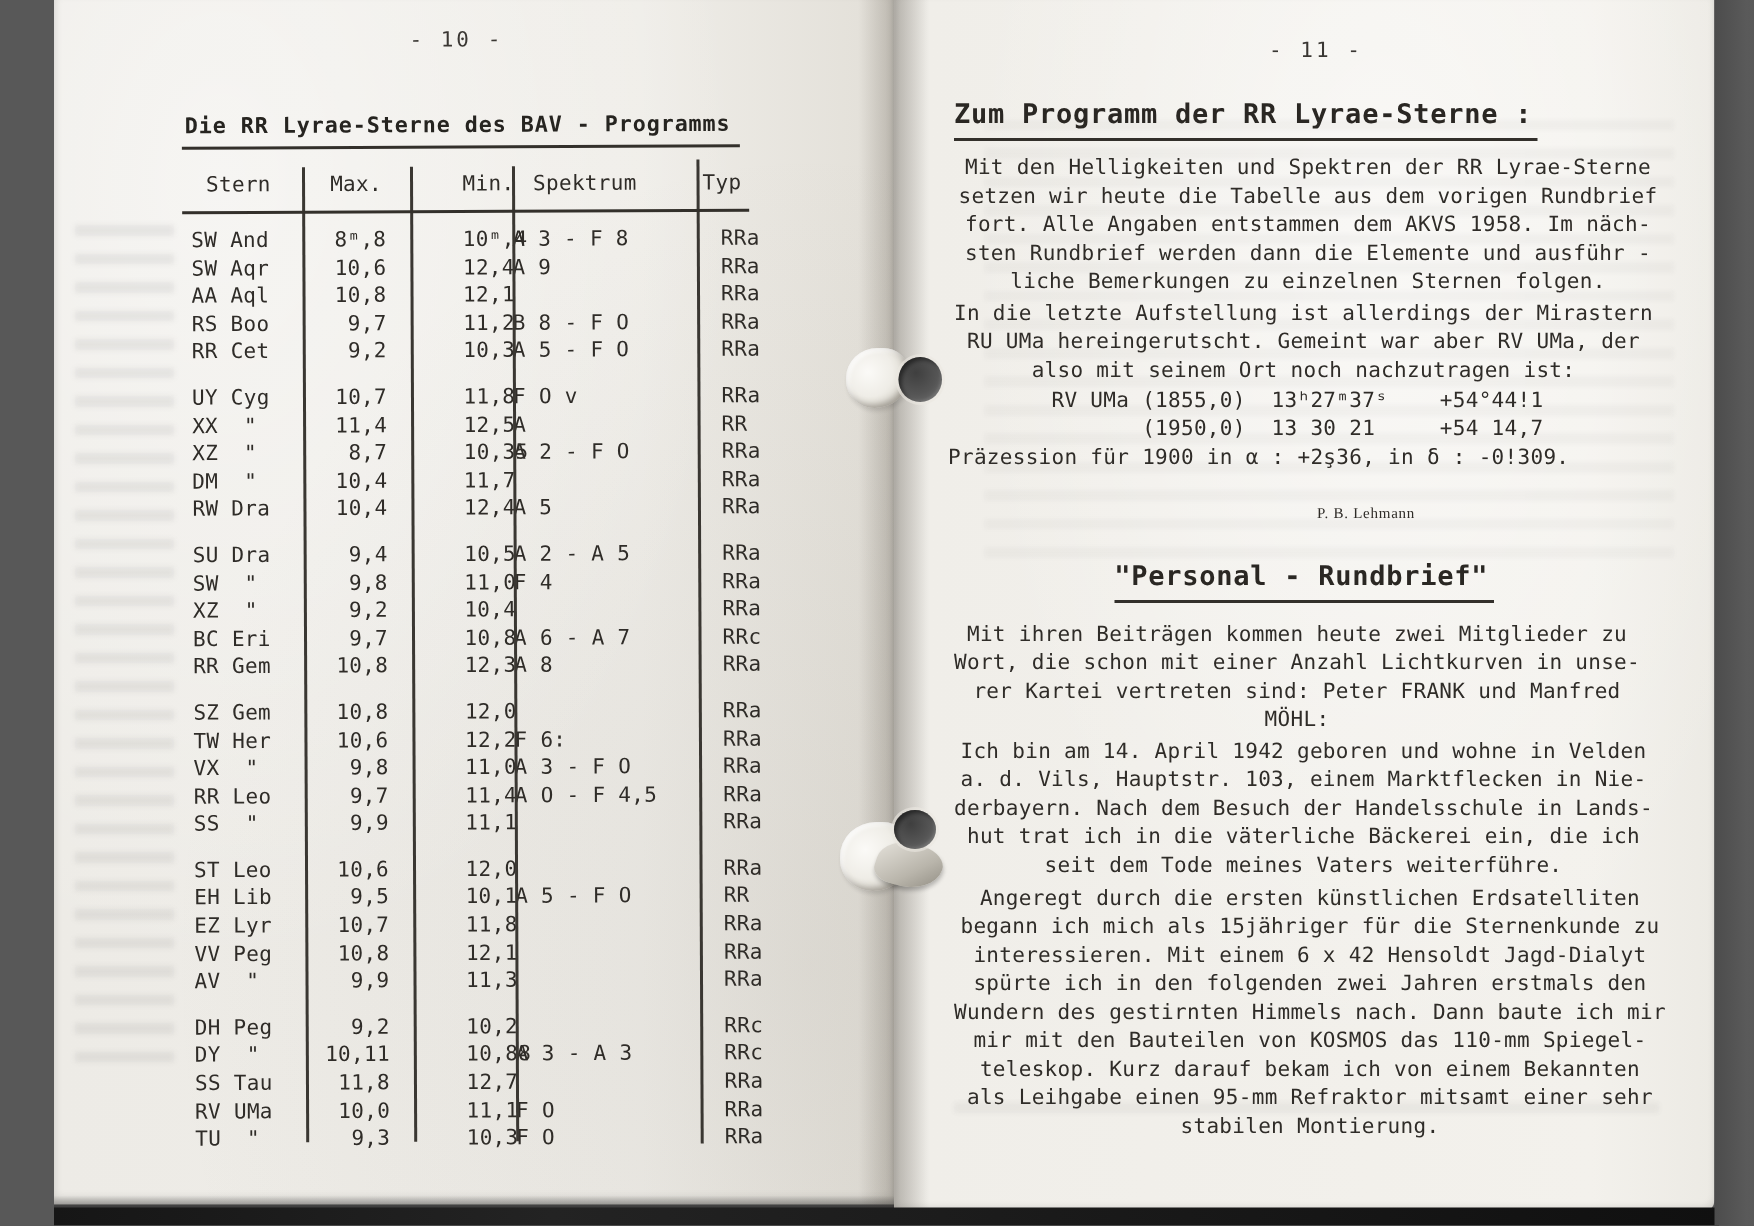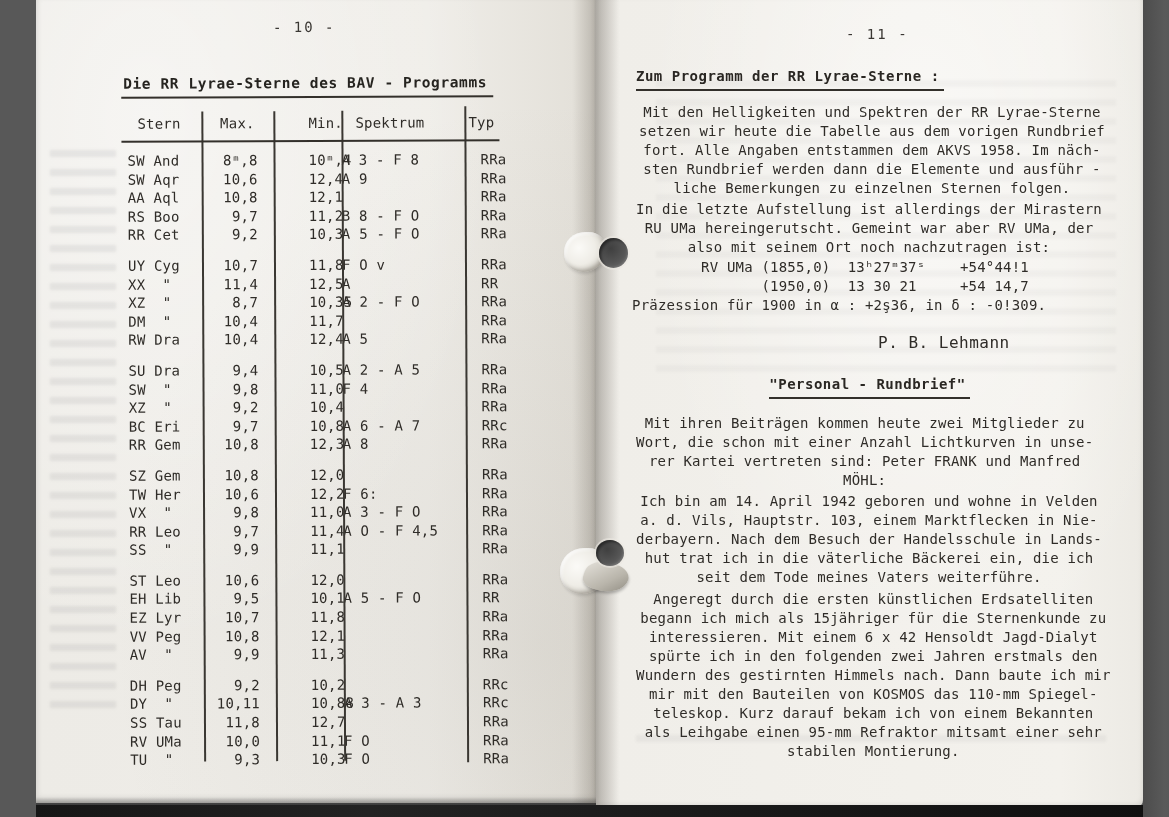--- a/index.html
+++ b/index.html
@@ -70,24 +70,24 @@
   }
   
   .tw{font-size:14px;line-height:19px;letter-spacing:.2px;color:#2f2c28;text-align:center;}
   .pre{white-space:pre;}
   .pageno{font-size:14px;letter-spacing:2px;color:#3a3733;}
   .doc-title{
     font-size:14.5px;letter-spacing:.6px;font-weight:bold;color:#262420;
     border-bottom:2px solid #33302b;padding:0 6px 5px 2px;
   }
   .heading{
-    font-size:14px;letter-spacing:.5px;font-weight:bold;color:#2a2723;
+    font-size:18px;letter-spacing:.5px;font-weight:bold;color:#2a2723;
     border-bottom:2px solid #33302b;padding:0 4px 5px 0;display:inline-block;
   }
-  .sig{font-size:16px;letter-spacing:.5px;}
+  .sig{font-size:10px;letter-spacing:.5px;font-family:Liberation Serif, serif;}
   
   .tbl{position:absolute;left:85px;top:112px;width:400px;}
   .trow,.thead{display:flex;height:18.6px;}
   .thead{height:30px;align-items:flex-start;padding-top:4px;}
   .cell{display:block;font-size:14px;letter-spacing:.2px;white-space:pre;}
   .c-star{width:80px;padding-left:6px;box-sizing:border-box;}
   .c-max {width:72px;text-align:right;padding-right:16px;box-sizing:border-box;}
   .c-min {width:68px;text-align:right;padding-right:8px;box-sizing:border-box;padding-left:35px;}
   .c-spek{width:123px;text-align:left;box-sizing:border-box;}
   .c-typ {width:54px;padding-left:16px;box-sizing:border-box;}

